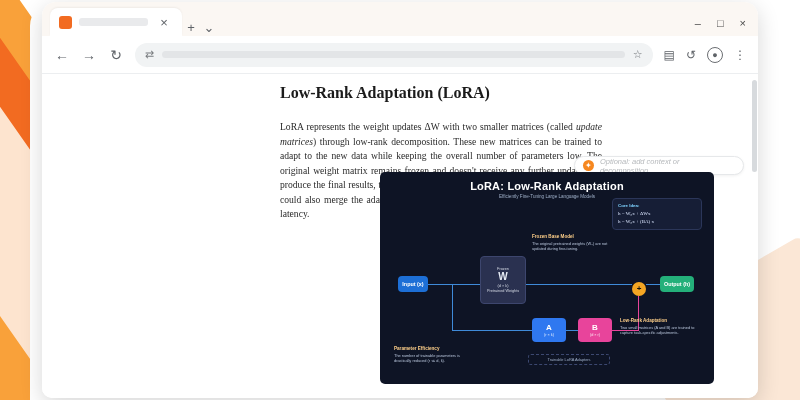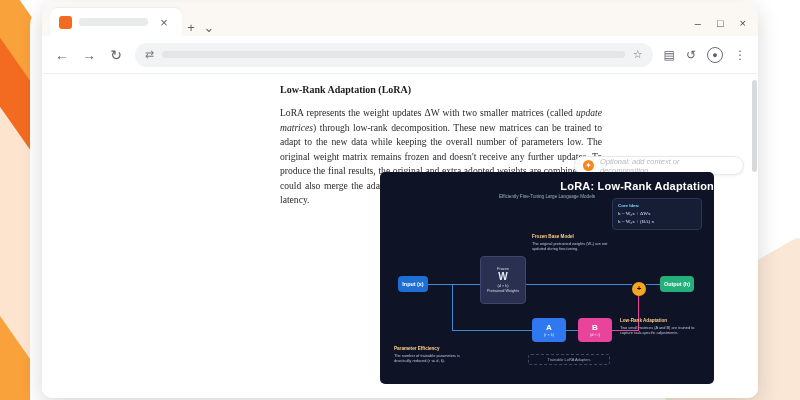--- a/index.html
+++ b/index.html
@@ -230,23 +230,23 @@
     background: #ffffff;
     overflow: hidden;
   }
   .article {
     position: absolute;
     left: 238px; top: 10px;
     width: 322px;
   }
   .article h1 {
     font-family: "Liberation Serif", serif;
-    font-size: 10px;
+    font-size: 16px;
     color: #1b1b1b;
-    margin-bottom: 11px;
+    margin-bottom: 18px;
     font-weight: bold;
   }
   .article p {
     font-family: "Liberation Serif", serif;
     font-size: 9.6px;
     line-height: 1.52;
     color: #2a2a2a;
     text-align: justify;
   }
   .article p em { font-style: italic; }
@@ -276,21 +276,21 @@
   .diagram {
     position: absolute;
     left: 338px; top: 98px;
     width: 334px; height: 212px;
     background: #0e1425;
     border-radius: 5px;
     overflow: hidden;
     color: #e7ecf5;
   }
   .diagram .d-title {
-    text-align: right;
+    text-align: center;
     font-size: 11px;
     font-weight: bold;
     color: #ffffff;
     margin-top: 8px;
     letter-spacing: .2px;
   }
   .diagram .d-sub {
     text-align: center;
     font-size: 4.6px;
     color: #9fb0c9;

